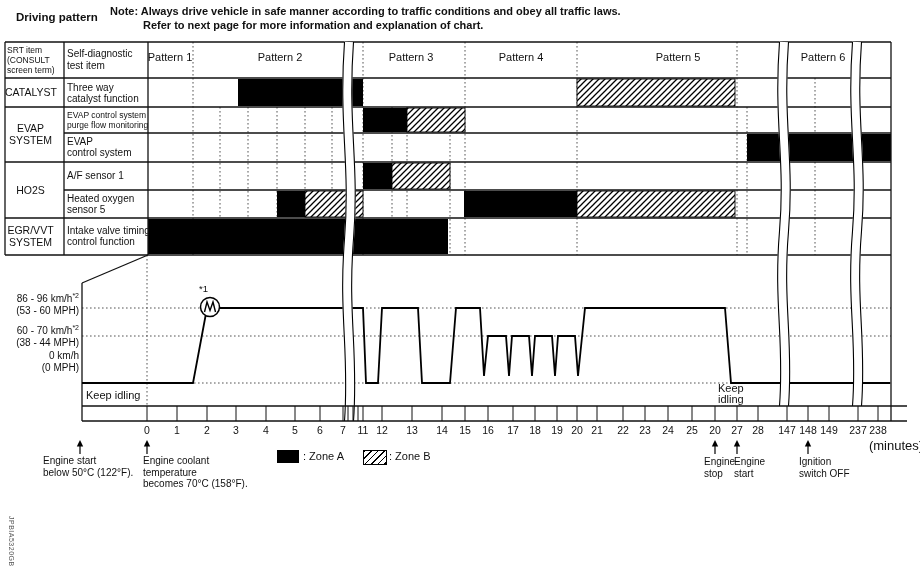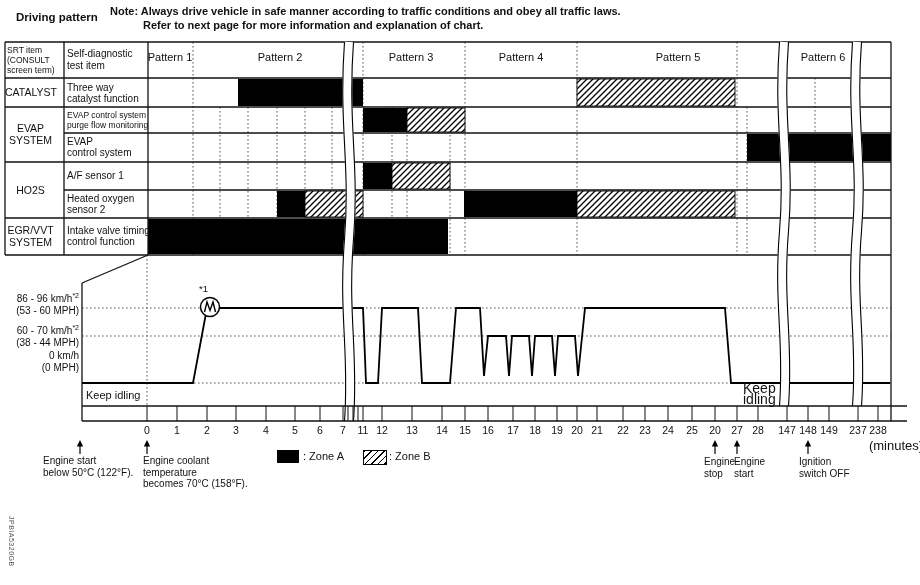--- a/index.html
+++ b/index.html
@@ -19,21 +19,21 @@
   .spd{left:2px;width:77px;text-align:right;font-size:10px;line-height:11.5px;}
   sup{font-size:7px;}
   .tick{position:absolute;top:424px;transform:translateX(-50%);font-size:10.5px;}
   .ann{font-size:10px;line-height:11.5px;white-space:pre-line;}
   .lg{font-size:11px;}
   .sw{position:absolute;width:22px;height:13px;}
   #sw-a{left:277px;top:450px;background:#000;}
   #sw-b{left:363px;top:450px;border:1px solid #000;
         background:repeating-linear-gradient(135deg,#000 0px,#000 1.2px,#fff 1.2px,#fff 4.6px);}
   #keep-left{left:86px;top:389px;font-size:11px;}
-  #keep-right{left:743px;top:383px;font-size:14px;line-height:10.5px;white-space:pre-line;}
+  #keep-right{left:718px;top:383px;font-size:11px;line-height:10.5px;white-space:pre-line;}
   #star1{left:199px;top:283px;font-size:9.5px;}
   #minutes{left:896px;top:438px;transform:translateX(-50%);font-size:13px;}
   #code{left:8px;top:516px;font-size:7px;color:#555;writing-mode:vertical-rl;letter-spacing:.5px;}
   svg{position:absolute;left:0;top:0;}
 </style>
 </head>
 <body>
 
 <svg id="svg-canvas" width="920" height="585" viewBox="0 0 920 585" aria-hidden="true">
   <defs>
@@ -169,21 +169,21 @@
 SYSTEM</div>
 
 <div class="abs tst" style="top:82px">Three way
 catalyst function</div>
 <div class="abs tst small" style="top:110px">EVAP control system
 purge flow monitoring</div>
 <div class="abs tst" style="top:136px">EVAP
 control system</div>
 <div class="abs tst" style="top:170px">A/F sensor 1</div>
 <div class="abs tst" style="top:193px">Heated oxygen
-sensor 2</div>
+sensor 5</div>
 <div class="abs tst" style="top:225px">Intake valve timing
 control function</div>
 
 <div id="pattern-labels">
     <span class="plabel" style="left: 170px;">Pattern 1</span>
     <span class="plabel" style="left: 280px;">Pattern 2</span>
     <span class="plabel" style="left: 411px;">Pattern 3</span>
     <span class="plabel" style="left: 521px;">Pattern 4</span>
     <span class="plabel" style="left: 654px; padding-left: 48px;">Pattern 5</span>
     <span class="plabel" style="left: 823px;">Pattern 6</span>

